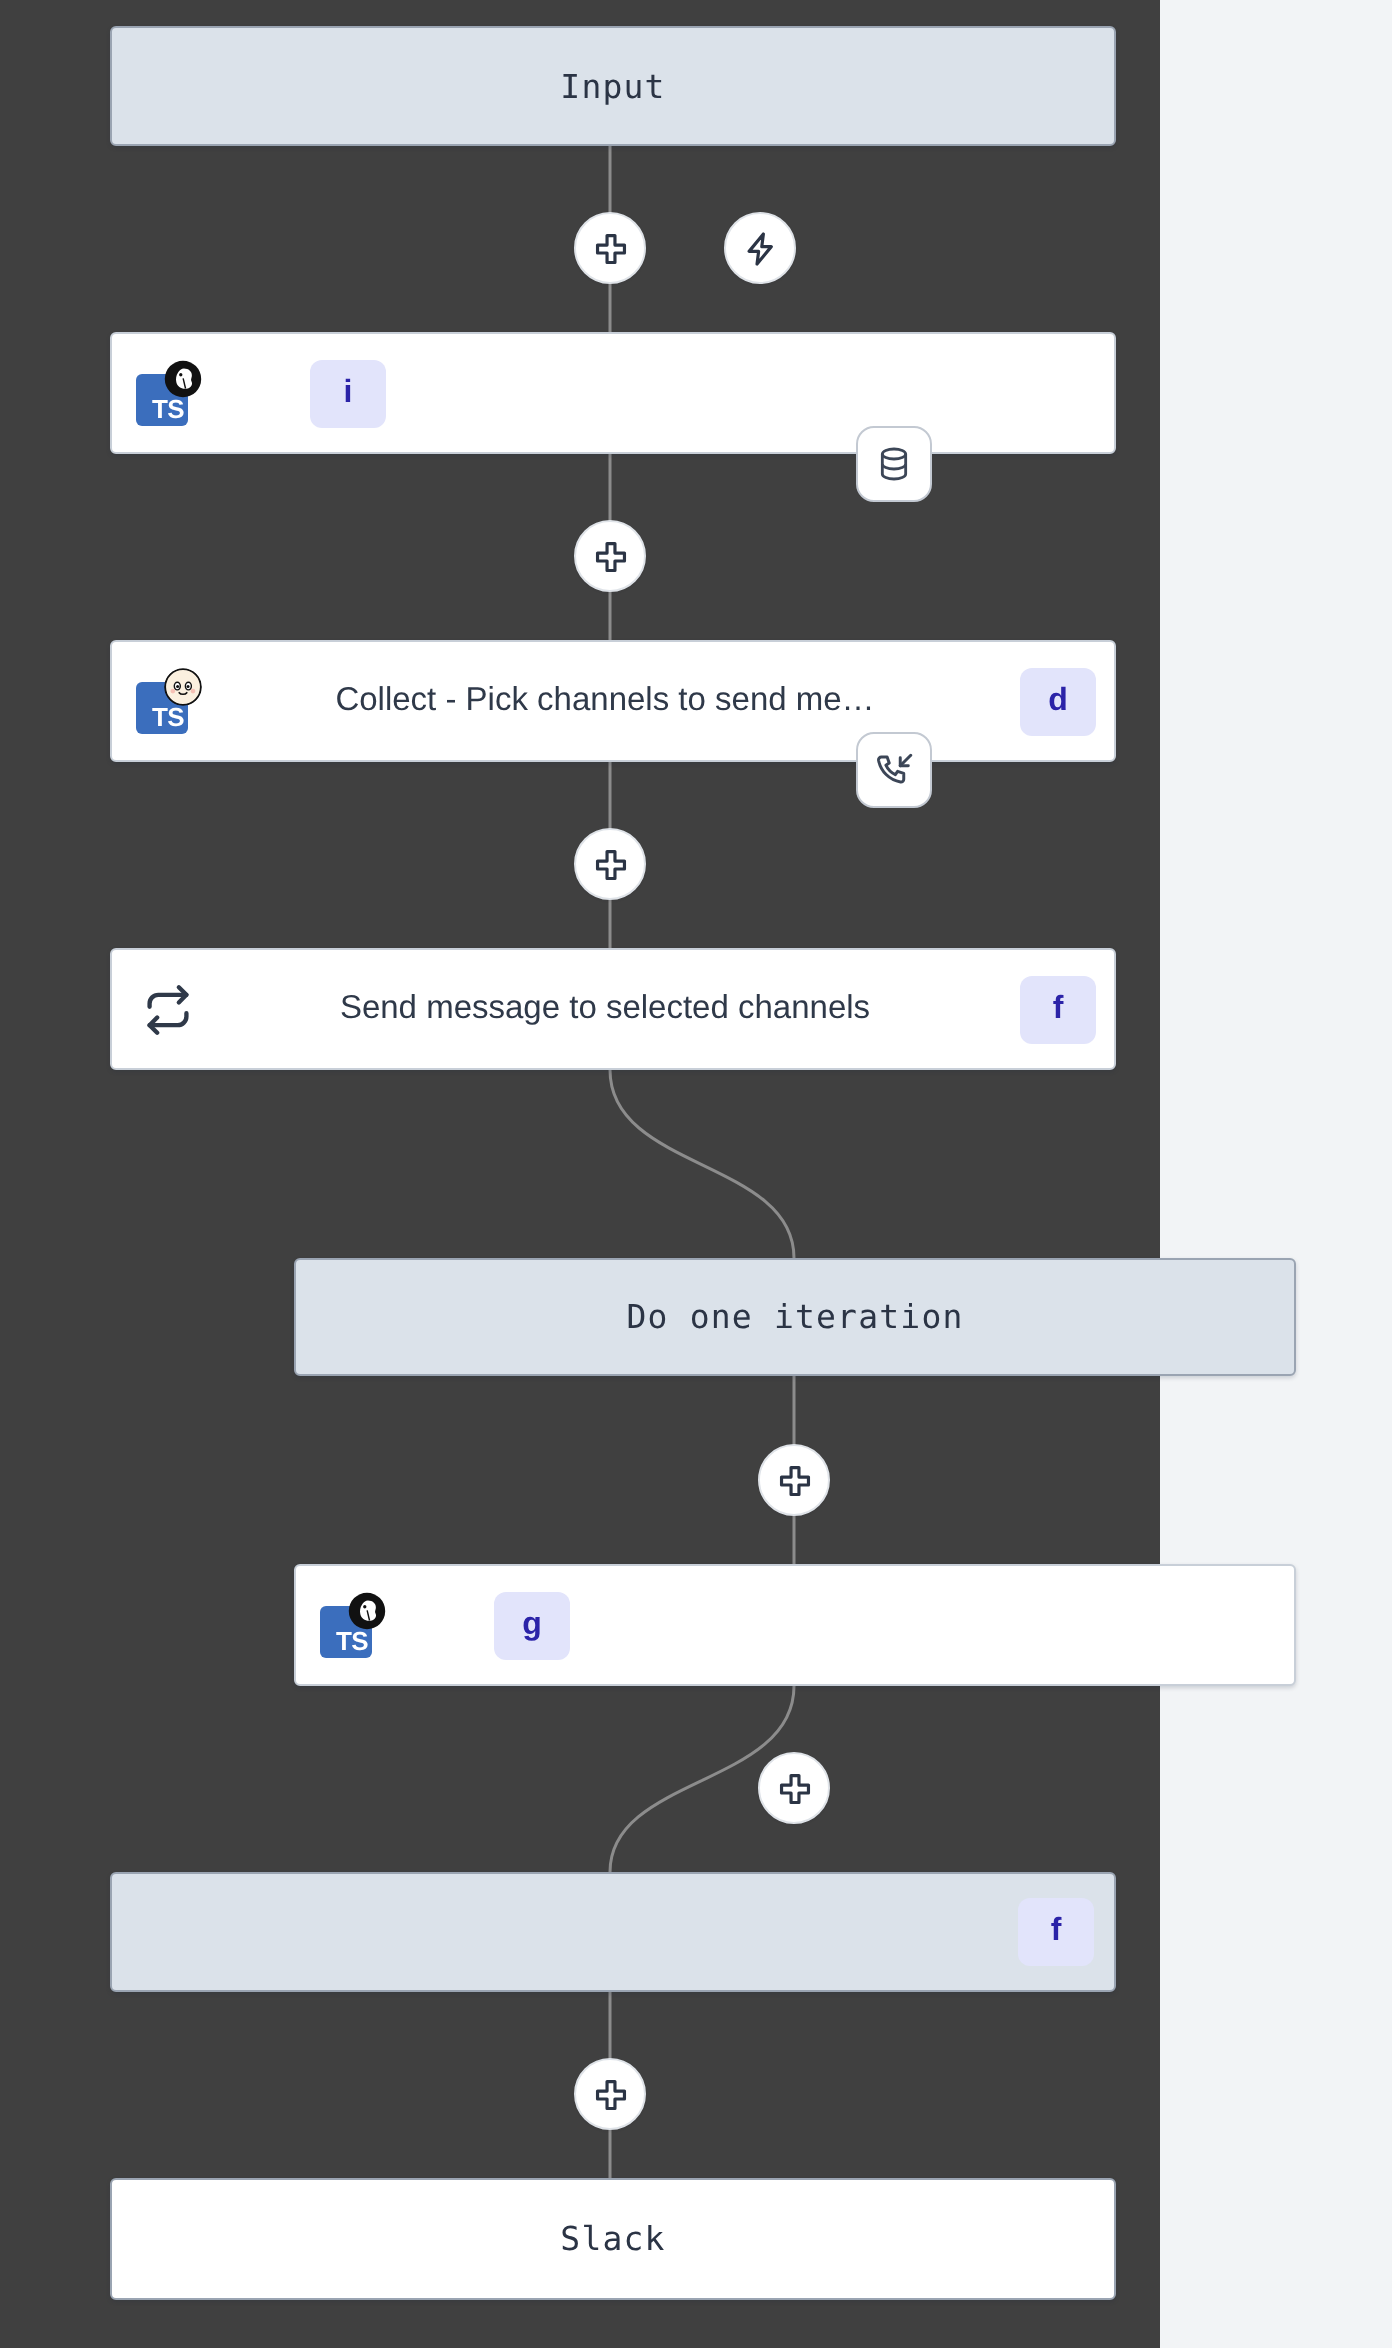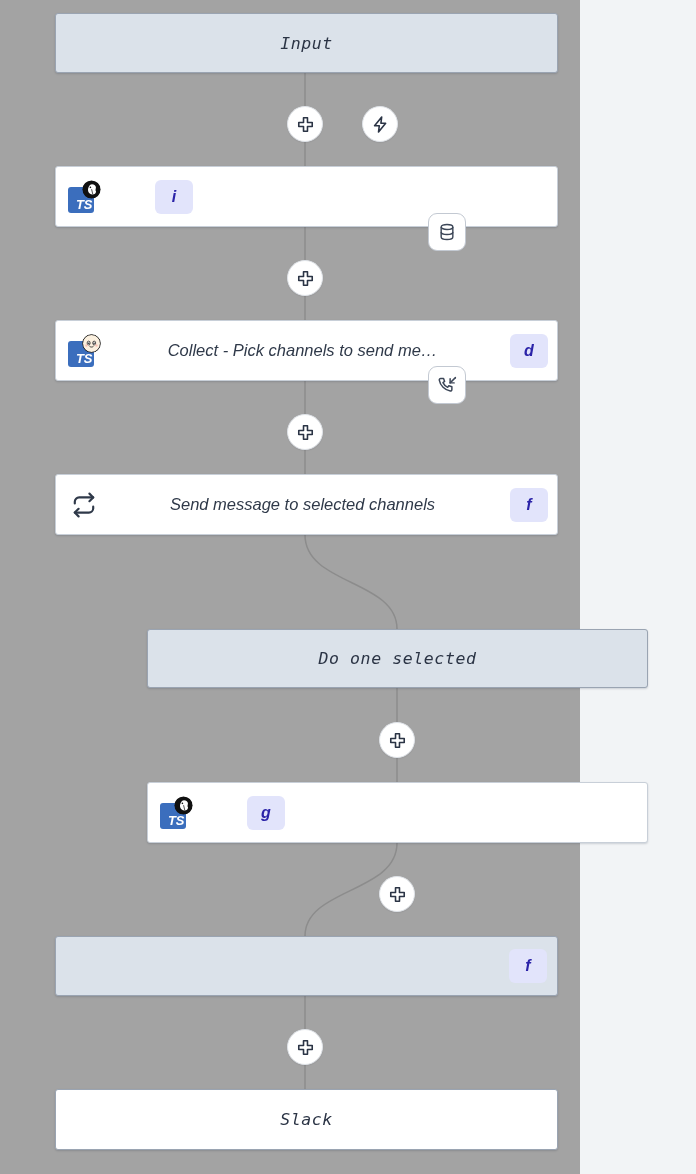--- a/index.html
+++ b/index.html
@@ -5,22 +5,21 @@
   * { box-sizing: border-box; margin: 0; padding: 0; }
   html, body {
     width: 696px; height: 1174px;
     background: #f2f4f6;
     font-family: "Liberation Sans", sans-serif;
     overflow: hidden;
   }
   #canvas {
     position: relative;
     width: 580px; height: 1174px;
-    background: #a3a3a3;
-    font-style: italic;
+    background: #404040;
   }
   #edges {
     position: absolute; inset: 0;
     width: 696px; height: 1174px;
     pointer-events: none;
   }
 
   
   .node {
     position: absolute;
@@ -265,21 +264,21 @@
         <path d="M3.5 10.5V9a4 4 0 014-4h13"></path>
         <path d="M7 22.5L3.5 19 7 15.5"></path>
         <path d="M20.5 13.5V15a4 4 0 01-4 4h-13"></path>
       </svg>
     </span>
     <span class="step-label">Send message to selected channels</span>
     <span class="badge inline">f</span>
   </div>
 
   <div class="node virtual" style="left:147px; top:629px; width:501px; height:59px;">
-    <span class="mono-label">Do one selected</span>
+    <span class="mono-label">Do one iteration</span>
   </div>
 
   <div class="edge-btn" style="left:379px; top:722px;">
     <svg width="19" height="19" viewBox="0 0 24 24" fill="none" stroke="#2b3445" stroke-width="2" stroke-linejoin="round">
       <path d="M9.5 3.5h5v6h6v5h-6v6h-5v-6h-6v-5h6z"></path>
     </svg>
   </div>
 
   <div class="node step" style="left:147px; top:782px; width:501px; height:61px;">
     <span class="lang-icon">

